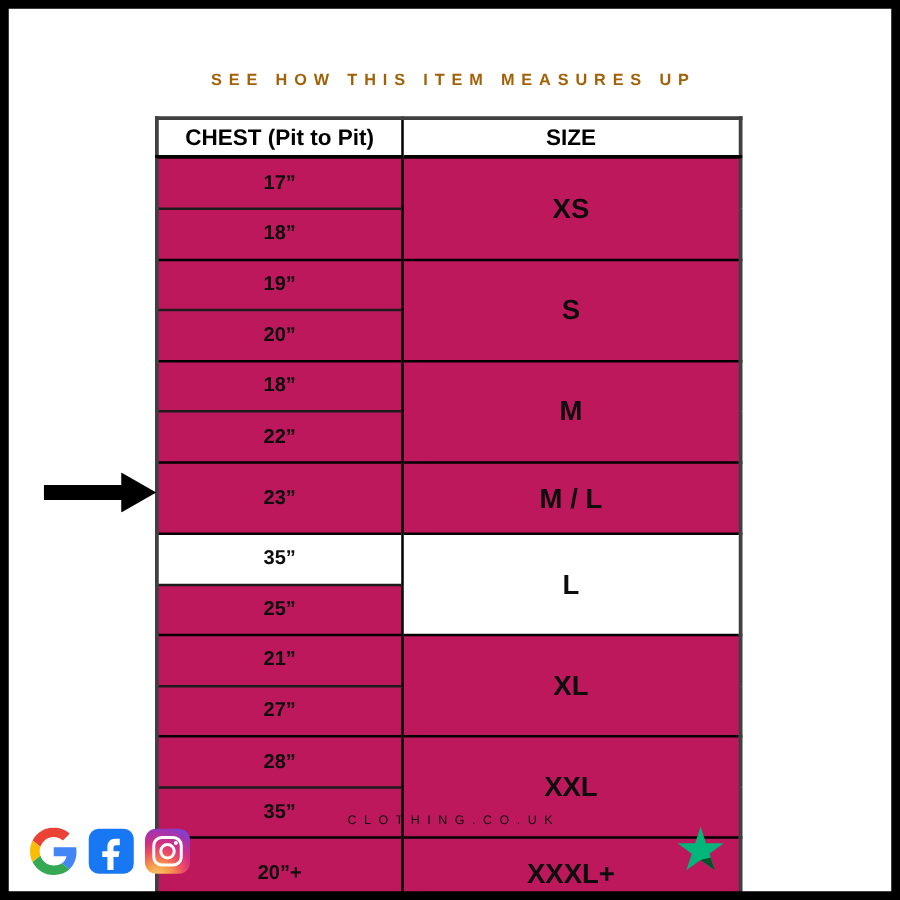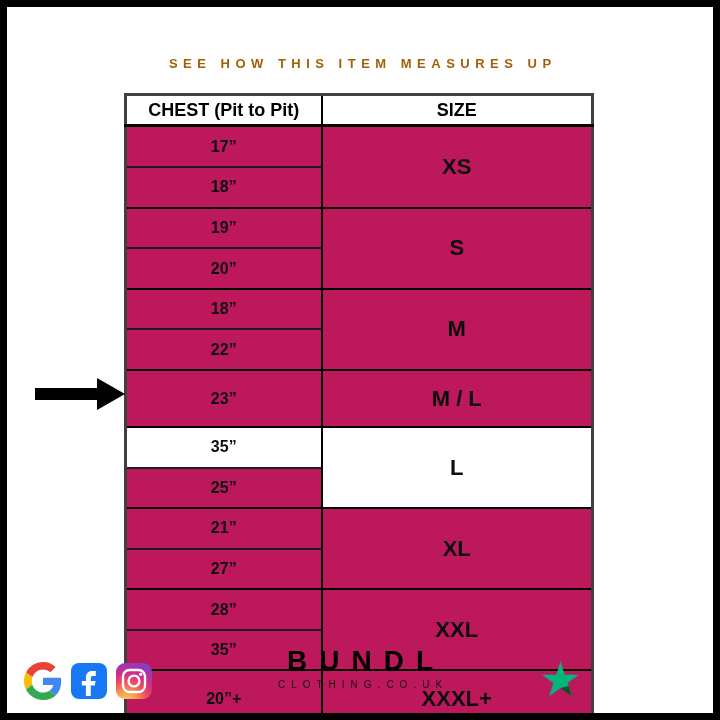--- a/index.html
+++ b/index.html
@@ -153,21 +153,20 @@
     <div class="icon-box ig">
       <svg width="36" height="36" viewBox="0 0 36 36">
         <rect x="7" y="7" width="22" height="22" rx="6.5" fill="none" stroke="#fff" stroke-width="2.4"></rect>
         <circle cx="18" cy="18" r="5.4" fill="none" stroke="#fff" stroke-width="2.4"></circle>
         <circle cx="24.7" cy="11.3" r="1.6" fill="#fff"></circle>
       </svg>
     </div>
   </div>
 
   <div class="brand">
-    <div class="brand-name">BUNDL</div>
     <div class="brand-domain">CLOTHING.CO.UK</div>
   </div>
 
   <div class="trustpilot">
     <svg width="37" height="36" viewBox="0 0 46 44">
       <path fill="#00B67A" d="M46 16.6H28.4L23 0l-5.4 16.6H0l14.2 10.3L8.8 43.4 23 33.2l14.2 10.2-5.4-16.5L46 16.6z"></path>
       <path fill="#005128" d="M23 33.2l9.9-2.5 4.3 12.7L23 33.2z"></path>
     </svg>
   </div>
 

